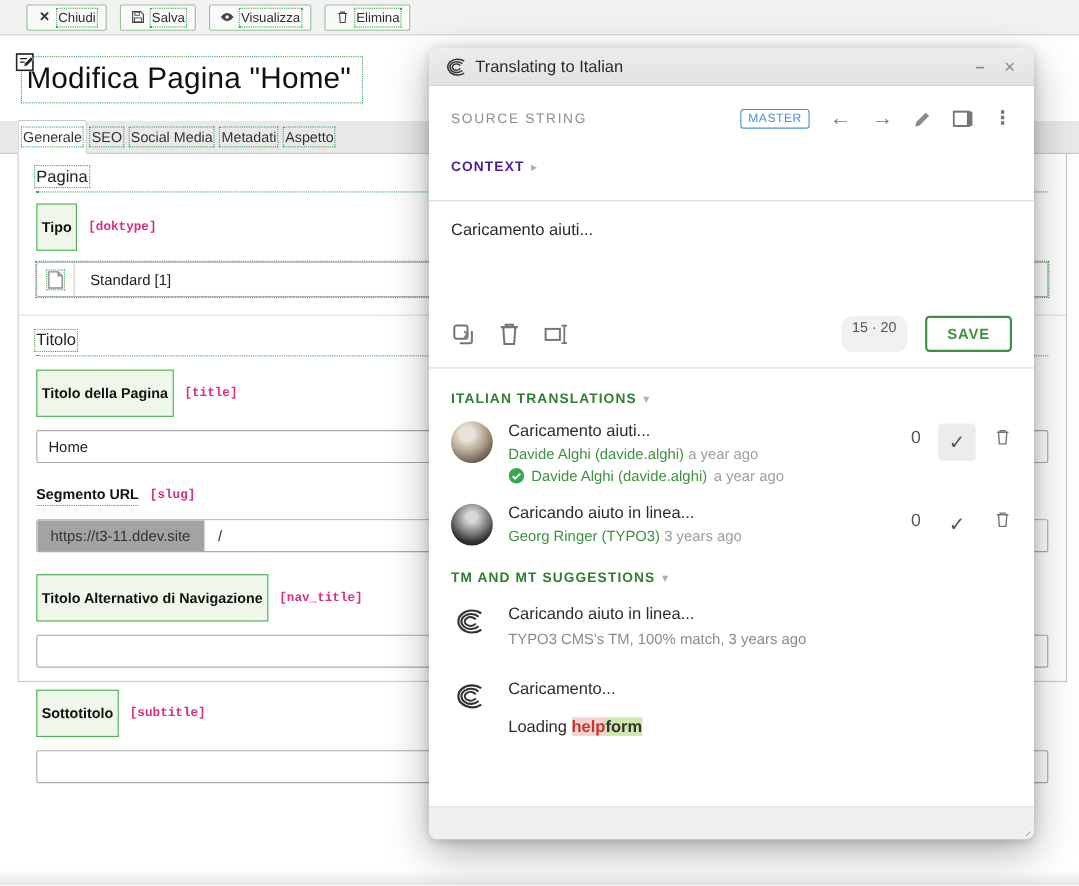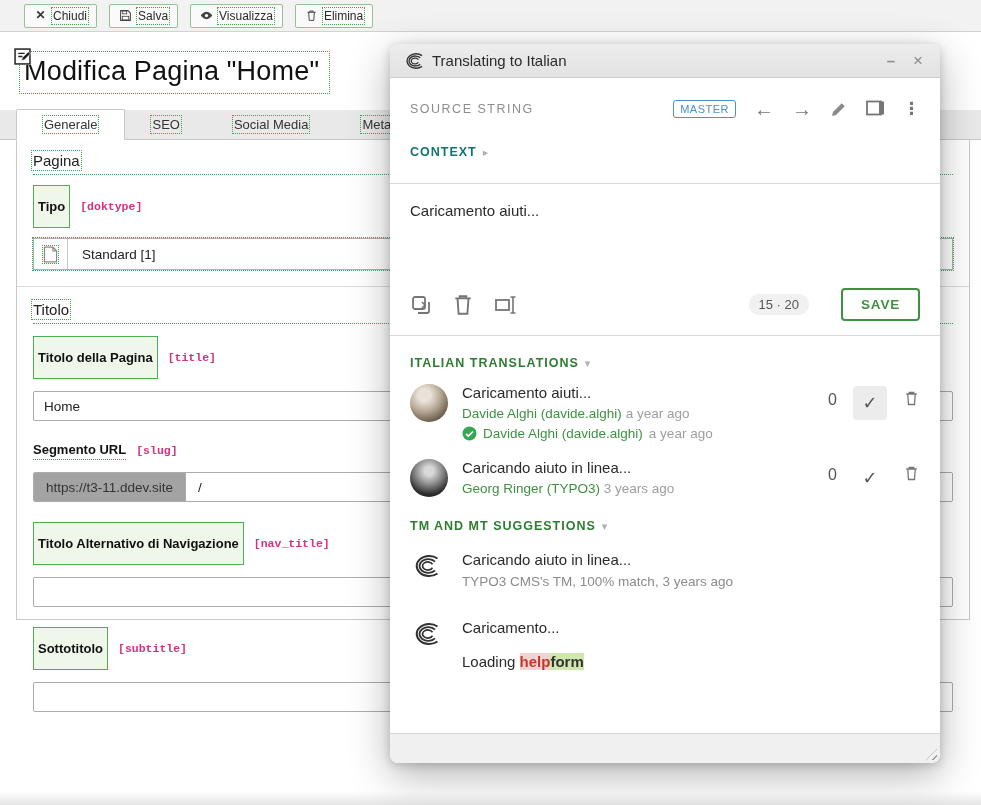--- a/index.html
+++ b/index.html
@@ -20,21 +20,21 @@
   
   .title-wrap { position:absolute; left:20px; top:52px; padding:4px 10px 6px 4px;
     outline:1px dotted #3aa757; }
   .title-wrap h1 { font-size:27px; font-weight:400; color:#111; letter-spacing:.2px; }
   .title-edit-ico { position:absolute; left:-6px; top:-4px; width:17px; height:17px; background:#fff; }
 
   
   .tabstrip { position:absolute; left:0; top:110px; width:981px; height:30px;
     background:#e9e9e9; border-bottom:1px solid #c8c8c8; display:flex; align-items:flex-end;
     padding-left:16px; }
-  .tab { font-size:13px; color:#333; padding:7px 27px 7px; cursor:pointer; position:relative; }
+  .tab { font-size:13px; color:#333; padding:7px 4px 7px; cursor:pointer; position:relative; }
   .tab span { outline:1px dotted #3aa757; outline-offset:1px; }
   .tab.active { background:#fff; border:1px solid #c8c8c8; border-bottom:1px solid #fff;
     margin-bottom:-1px; border-radius:2px 2px 0 0; }
 
   .panel { position:absolute; left:16px; top:140px; width:954px; height:480px;
     background:#fff; border:1px solid #c8c8c8; border-top:none; padding:12px 16px 0; }
 
   .fs-head { font-size:15px; color:#222; border-bottom:1px dotted #3aa757; padding-bottom:5px; }
   .fs-head span { outline:1px dotted #3aa757; outline-offset:1px; }
 
@@ -83,27 +83,27 @@
   .srclabel { font-size:12.5px; color:#8d8d8d; letter-spacing:1.5px; font-weight:500; }
   .srcctrl { display:flex; align-items:center; gap:18px; }
   .master { font-size:11px; color:#4a90d2; border:1px solid #4a90d2; border-radius:3px;
     padding:2px 6px; letter-spacing:.5px; }
   .navarrow { font-size:20px; color:#757575; cursor:pointer; line-height:20px; }
   .dotsv { font-size:17px; color:#757575; cursor:pointer; font-weight:bold; }
 
   .srctext { margin:24px 20px 0; font-size:15px; color:#2b2b2b; }
   .term { border-bottom:1.5px dashed #9a9a9a; padding-bottom:1px; cursor:help; }
   .ctxrow { margin:26px 20px 0; display:flex; align-items:center; gap:6px; }
-  .ctxlabel { font-size:12.5px; font-weight:bold; color:#0f766e; letter-spacing:1px; }
+  .ctxlabel { font-size:12.5px; font-weight:bold; color:#4c1d95; letter-spacing:1px; }
   .caret { color:#b0b0b0; font-size:11px; }
   .dlg-div { border:none; border-top:1px solid #d9d9d9; margin-top:24px; }
 
   .transarea { padding:18px 20px 0; font-size:15px; color:#2b2b2b; min-height:98px; cursor:text; }
 
-  .actrow { display:flex; align-items:center; padding:6px 20px;gap:16px; }
+  .actrow { display:flex; padding:6px 20px; }
   .acticons { display:flex; align-items:center; gap:22px; flex:1; }
   .actico { cursor:pointer; display:block; }
   .counter { background:#f1f1f1; border-radius:10px; padding:3px 10px; font-size:13px;
     color:#555; margin-right:16px; }
   .savebtn { background:#fff; border:2px solid #3f9142; color:#3f9142; font-weight:bold;
     font-size:13.5px; letter-spacing:.8px; border-radius:4px; padding:7px 18px; cursor:pointer;
     font-family:"Liberation Sans","DejaVu Sans",sans-serif; }
 
   .sechead { display:flex; align-items:center; gap:6px; margin:0 20px; }
   .sechead .t { font-size:12.5px; font-weight:bold; color:#2e7d32; letter-spacing:1px; }

